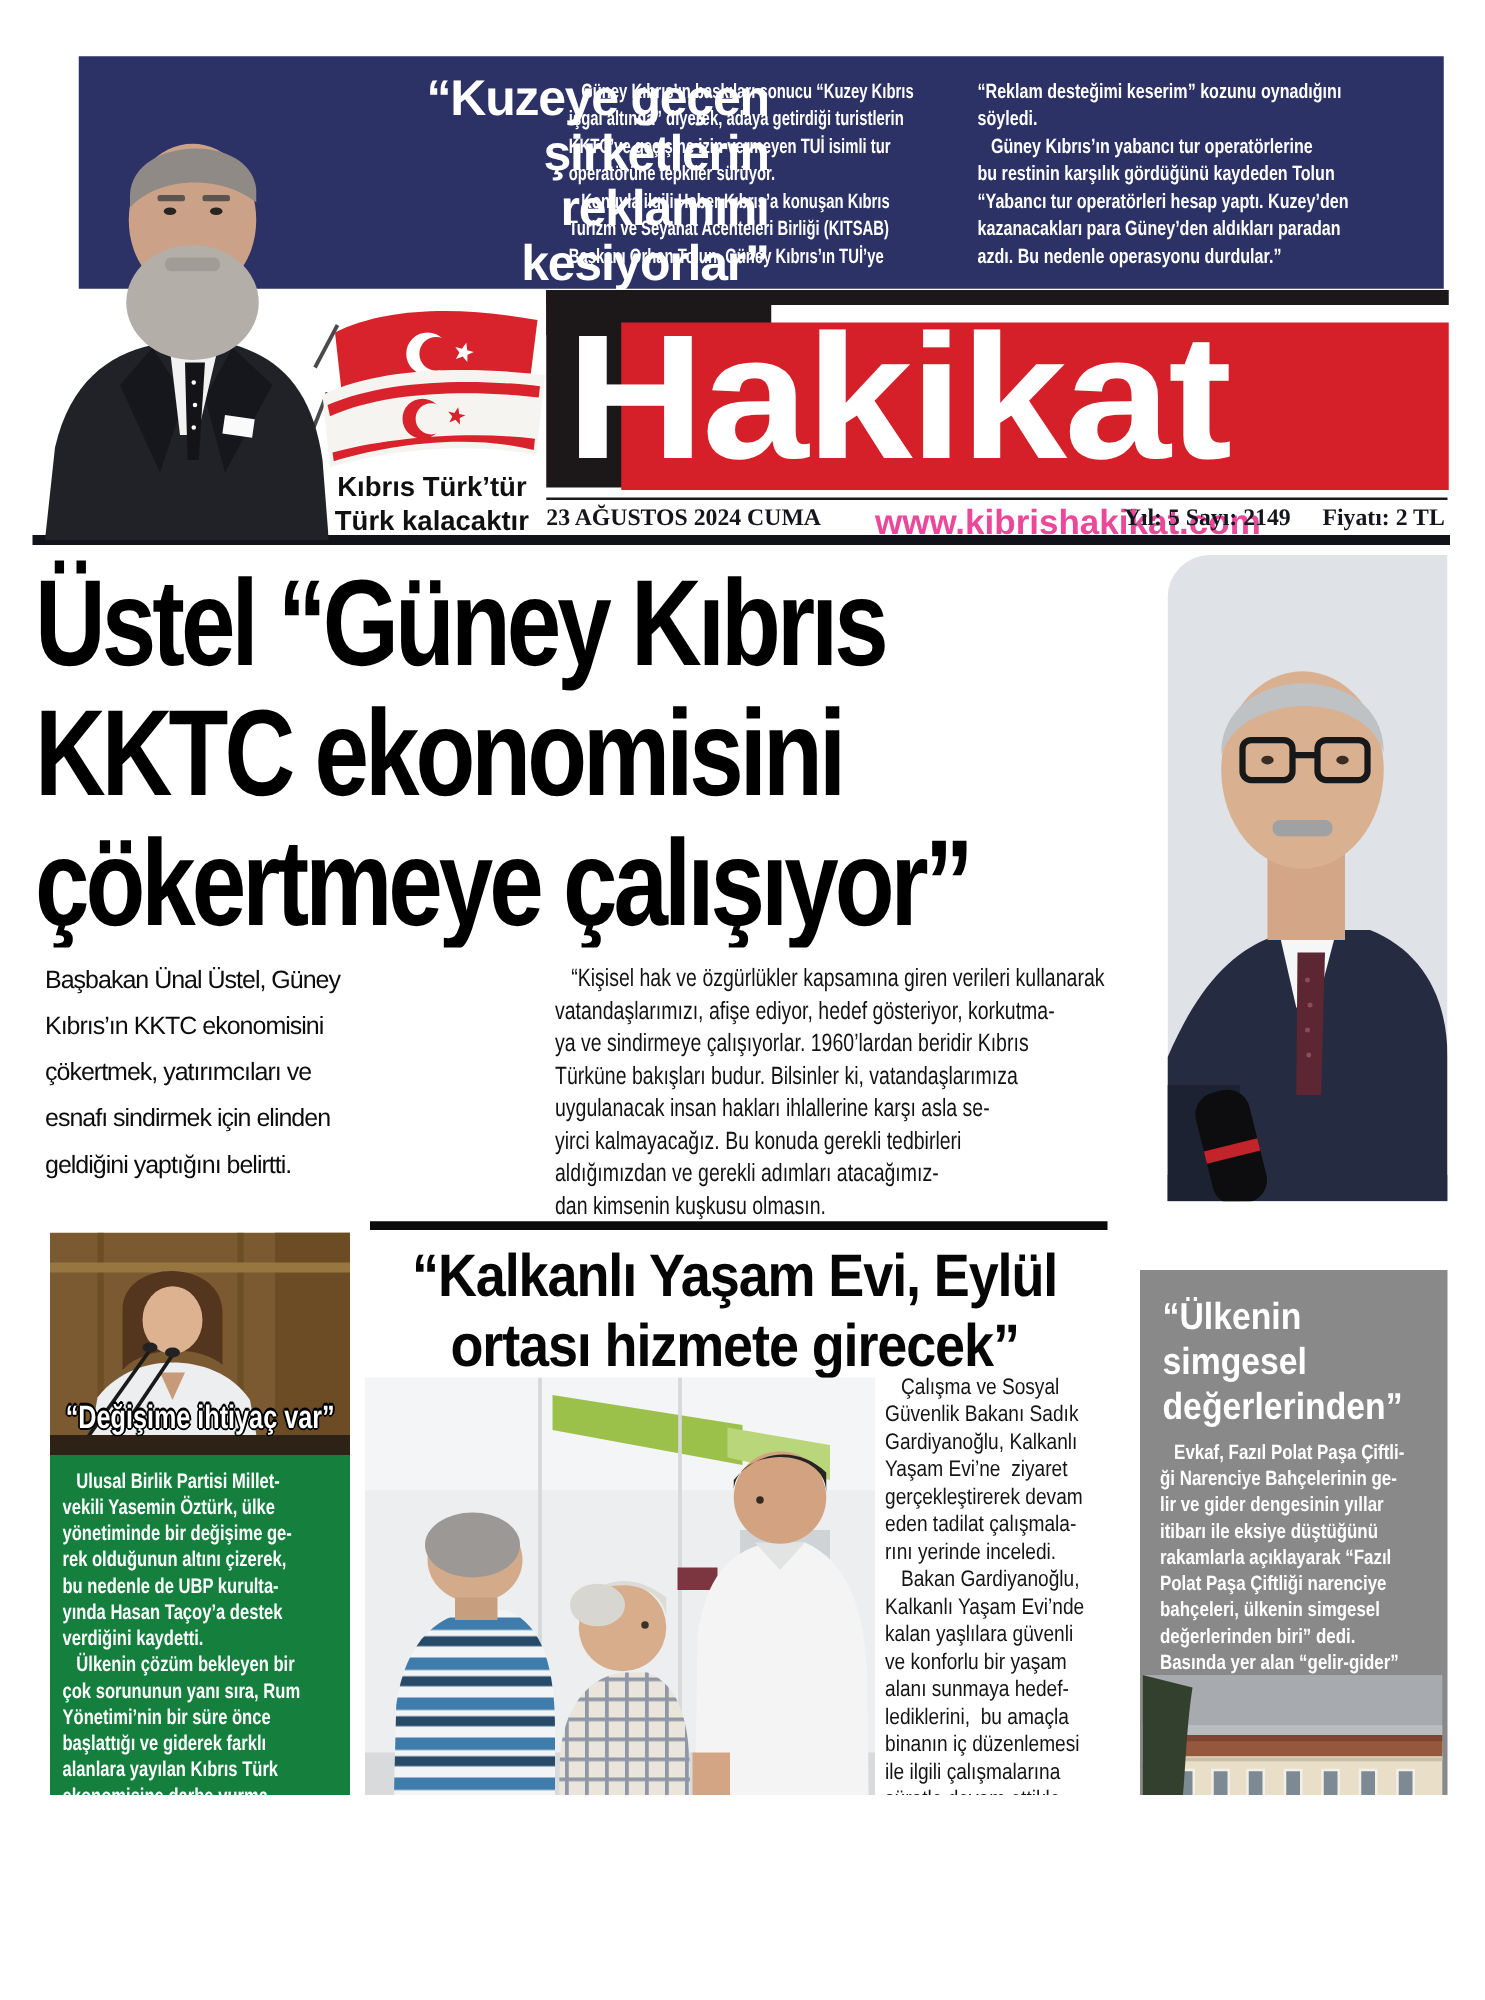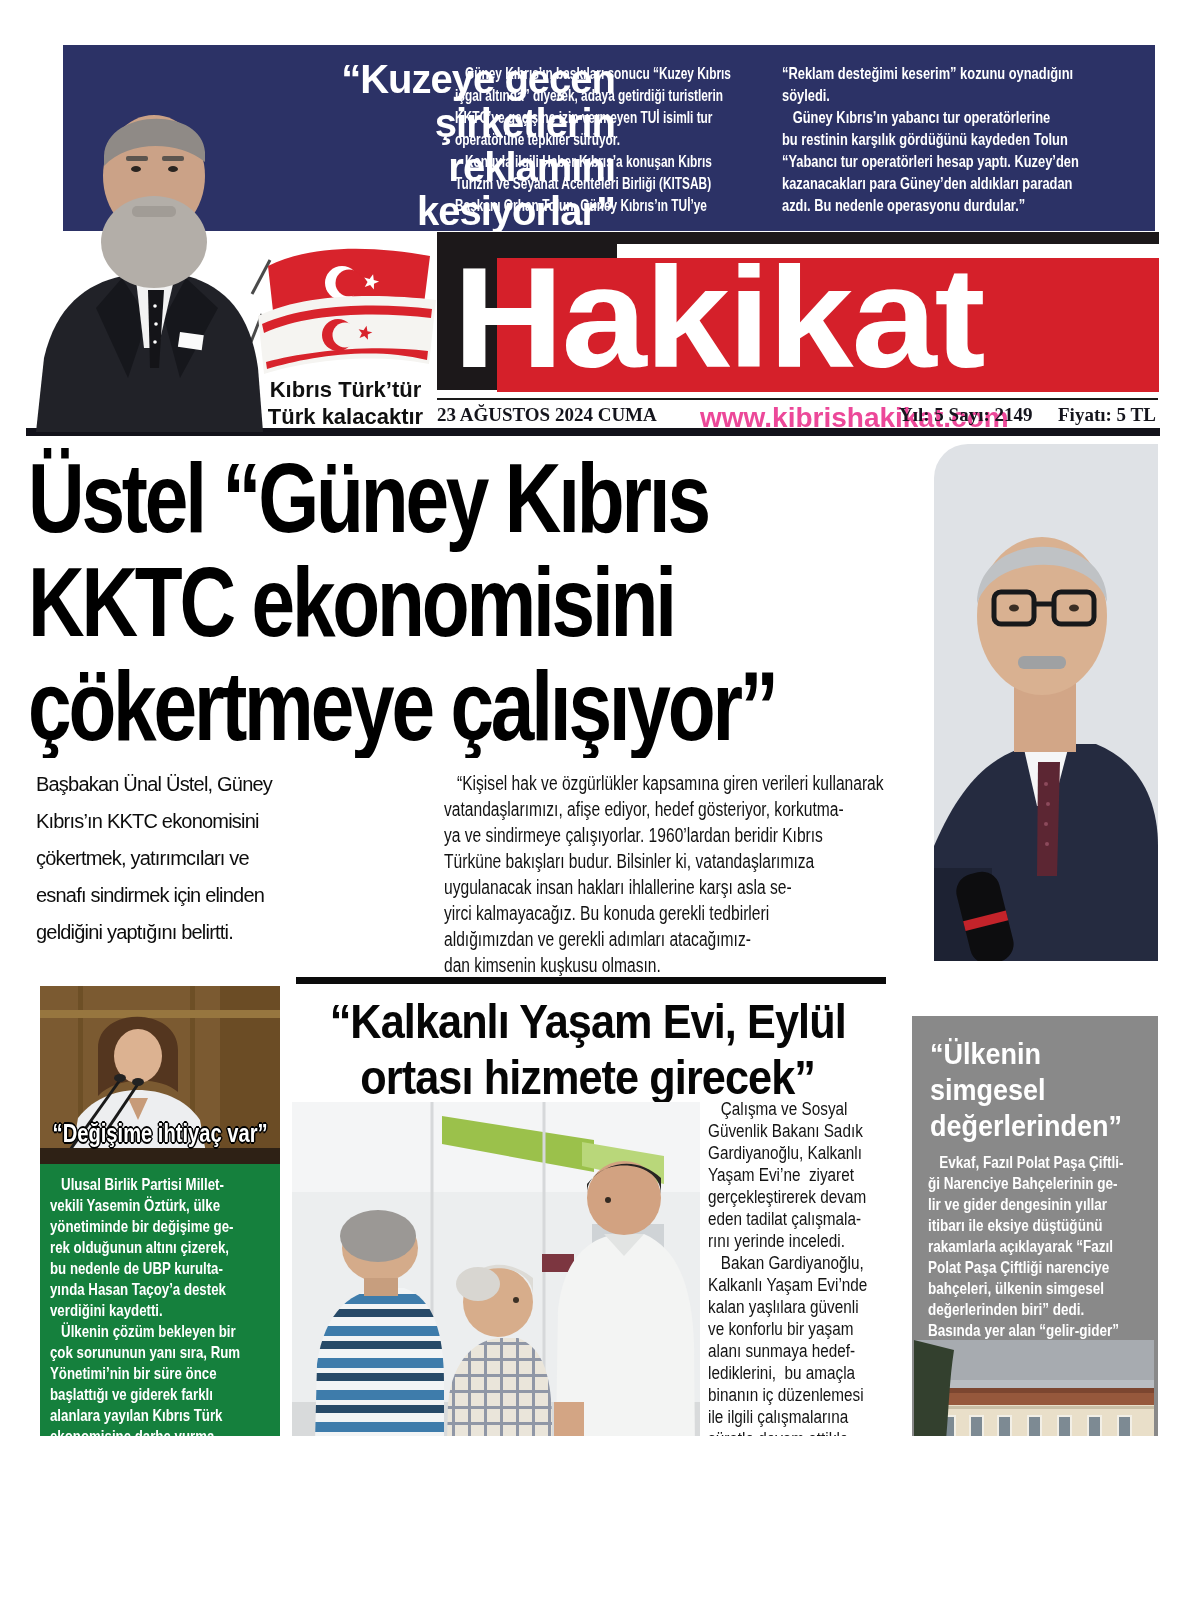--- a/index.html
+++ b/index.html
@@ -113,21 +113,21 @@
     <div class="abs logo-black" style="left:0;top:0;width:180px;height:36px;"></div>
     <div class="abs logo-black" style="left:0;top:0;width:95px;height:158px;"></div>
     <div class="abs logo-red" style="left:60px;top:26px;width:662px;height:134px;"></div>
     <div class="abs cond logo-text" style="left:16px;top:12px;width:680px;transform:scaleX(1.08);">Hakikat</div>
   </div>
 
   <div class="abs" style="left:437px;top:398px;width:721px;height:2px;background:#1a1a1a;"></div>
   <div class="abs dateline-serif" style="left:437px;top:404px;">23 AĞUSTOS 2024 CUMA</div>
   <div class="abs website" style="left:700px;top:402px;">www.kibrishakikat.com</div>
   <div class="abs dateline-serif" style="left:899px;top:404px;">Yıl: 5   Sayı: 2149</div>
-  <div class="abs dateline-serif" style="left:1058px;top:404px;">Fiyatı: 5 TL</div>
+  <div class="abs dateline-serif" style="left:1058px;top:404px;">Fiyatı: 2 TL</div>
   <div class="abs rule" style="left:26px;top:428px;width:1134px;height:8px;"></div>
 
   <div class="abs" style="left:28px;top:446px;width:920px;">
     <div class="cond lead-head pre" style="width:1150px;transform:scaleX(0.8);">Üstel “Güney Kıbrıs
 KKTC ekonomisini
 çökertmeye çalışıyor”</div>
   </div>
 
   <svg class="abs" style="left:934px;top:444px;border-top-left-radius:34px;" width="224" height="517" viewBox="0 0 224 517">
     <rect width="224" height="517" fill="#dfe2e6"></rect>

